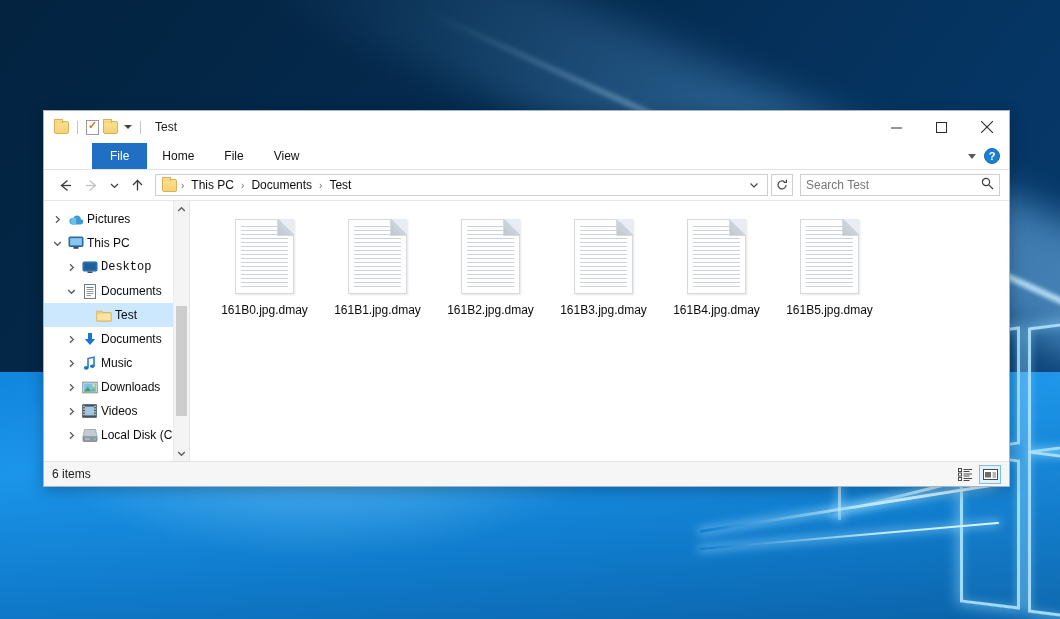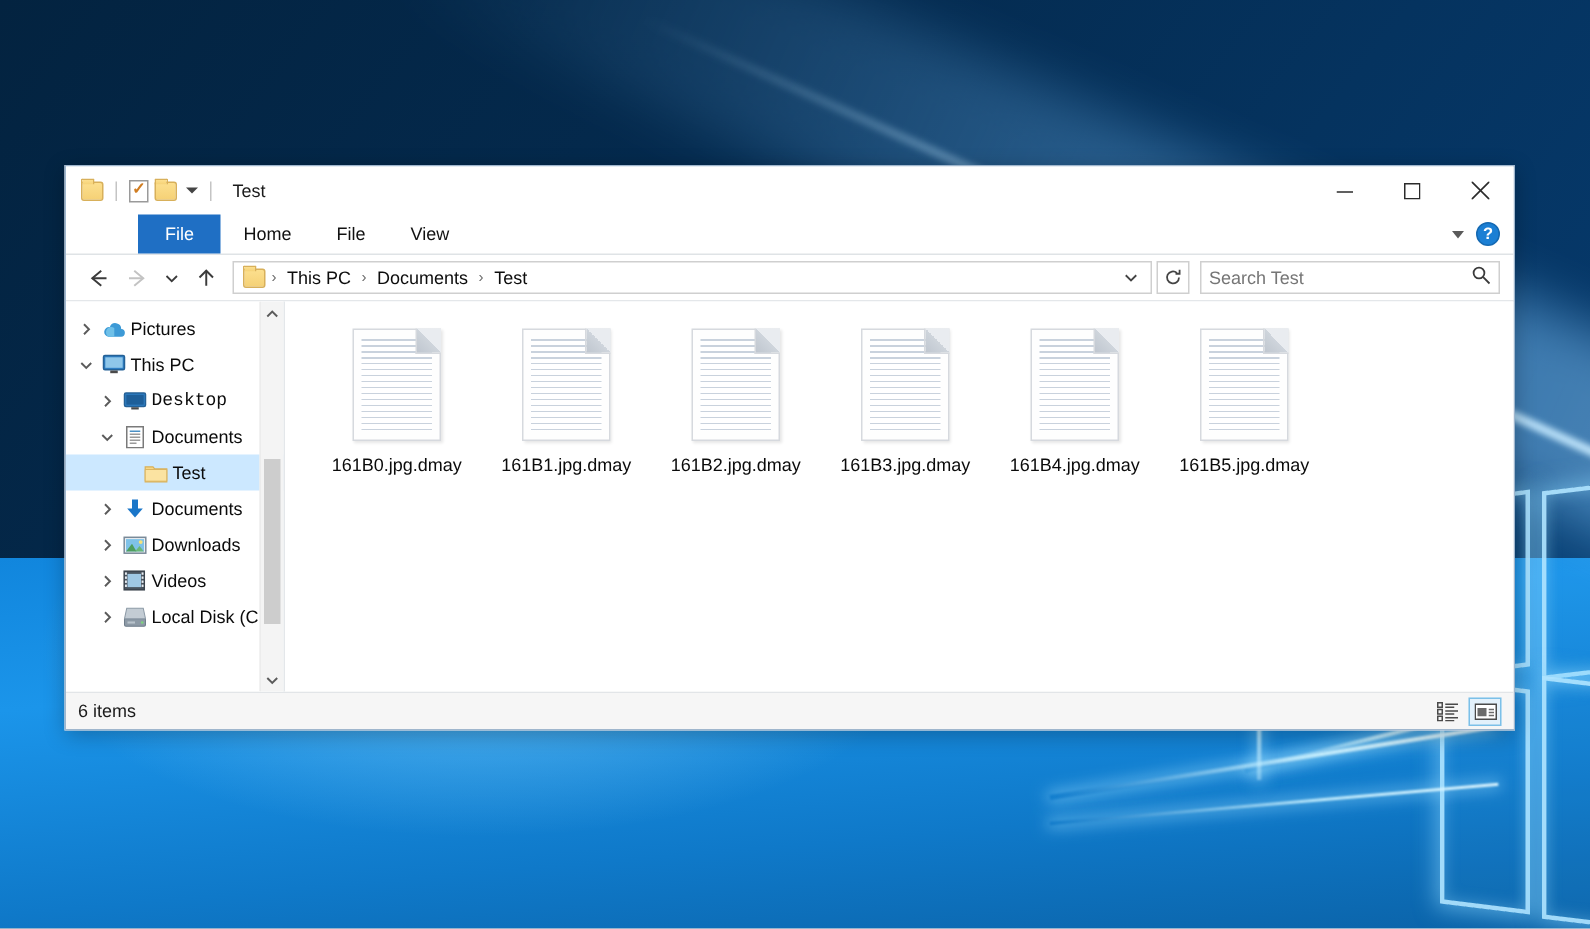--- a/index.html
+++ b/index.html
@@ -519,20 +519,35 @@
                   <path d="M3 1.2 L6.3 4.5 L3 7.8" fill="none" stroke="#5b5b5b" stroke-width="1.3"></path>
                 </svg>
               </div>
               <div class="ticon">
                 <svg width="14" height="15" viewBox="0 0 14 15">
                   <rect x="5" y="1" width="4" height="6.5" fill="#1a76c9"></rect>
                   <path d="M1.8 7 h10.4 L7 13 z" fill="#1a76c9"></path>
                 </svg>
               </div>
               <span class="tree-label">Documents</span>
+            </div>
+            <div class="tree-item" style="padding-left: 20px;">
+              <div class="tw">
+                <svg width="9" height="9" viewBox="0 0 9 9">
+                  <path d="M3 1.2 L6.3 4.5 L3 7.8" fill="none" stroke="#5b5b5b" stroke-width="1.3"></path>
+                </svg>
+              </div>
+              <div class="ticon">
+                <svg width="13" height="15" viewBox="0 0 13 15">
+                  <path d="M5 11.5 V2.5 l6-1.4 v8.8" fill="none" stroke="#1a76c9" stroke-width="1.5"></path>
+                  <ellipse cx="3.3" cy="11.8" rx="2.4" ry="1.9" fill="#1a76c9"></ellipse>
+                  <ellipse cx="9.3" cy="10.3" rx="2.2" ry="1.8" fill="#1a76c9"></ellipse>
+                </svg>
+              </div>
+              <span class="tree-label">Music</span>
             </div>
             <div class="tree-item" style="padding-left: 20px;">
               <div class="tw">
                 <svg width="9" height="9" viewBox="0 0 9 9">
                   <path d="M3 1.2 L6.3 4.5 L3 7.8" fill="none" stroke="#5b5b5b" stroke-width="1.3"></path>
                 </svg>
               </div>
               <div class="ticon">
                 <svg width="16" height="13" viewBox="0 0 16 13">
                   <rect x="0.8" y="1.2" width="14.4" height="10.6" fill="#e9edf1" stroke="#7a8a99"></rect>

